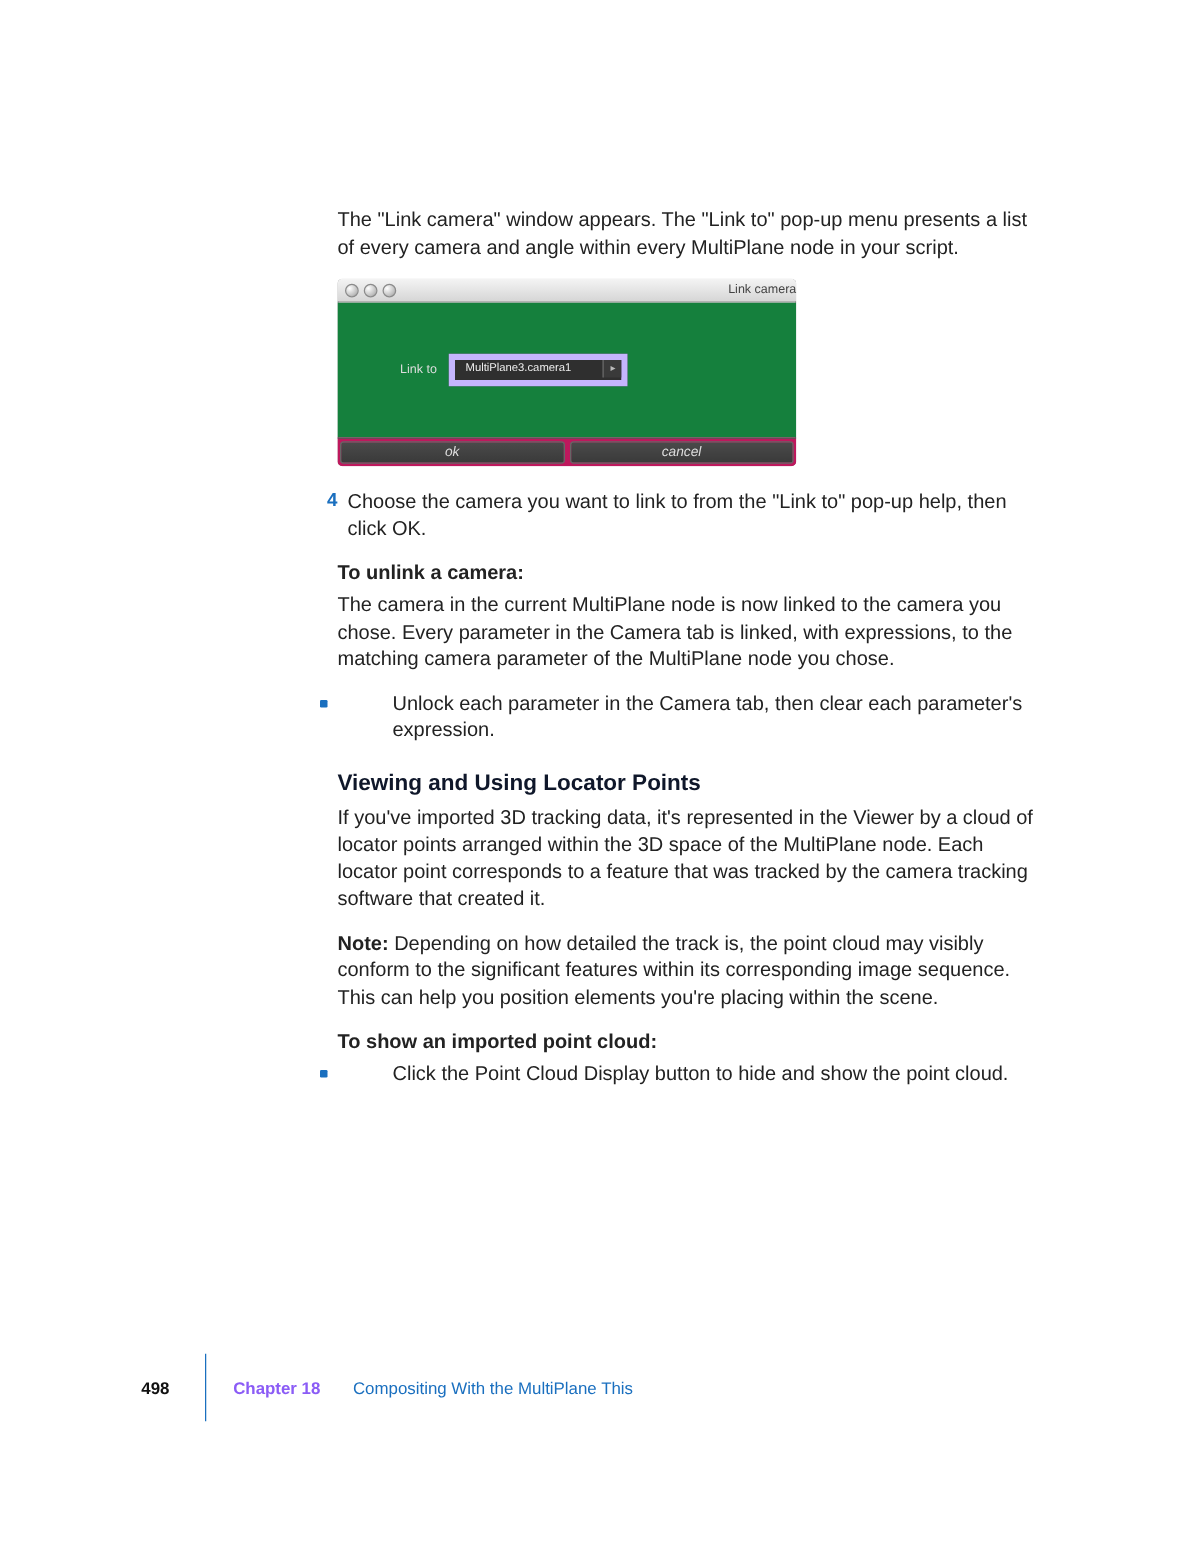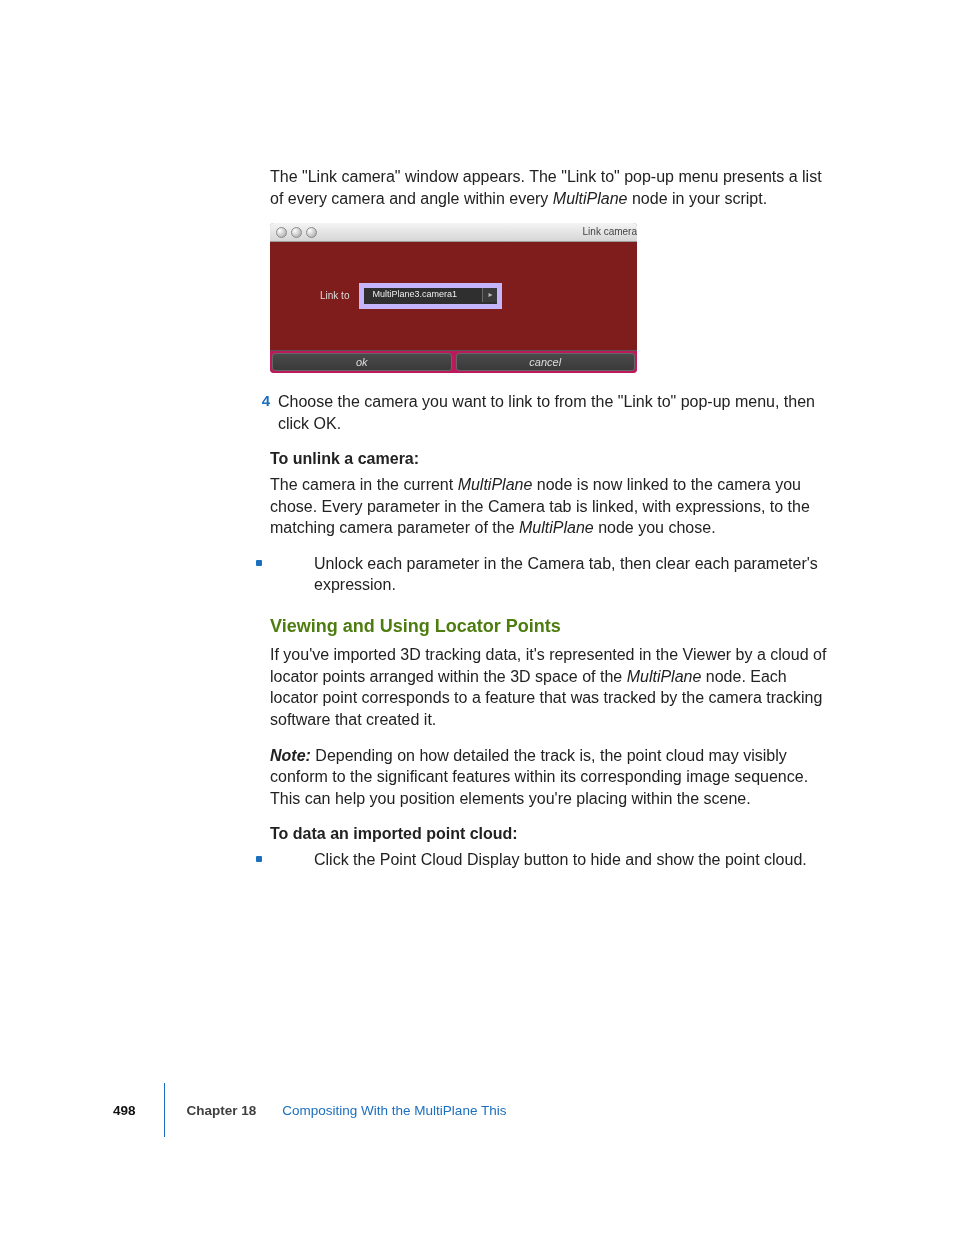--- a/index.html
+++ b/index.html
@@ -20,21 +20,21 @@
   }
   .content {
     position: absolute;
     left: 270px;
     top: 166px;
     width: 560px;
     font-size: 16px;
     line-height: 1.35;
   }
   .para { margin: 0 0 14px 0; }
-  .italic { font-style: italic; }
+  .italic { }
 
   
   .lc-window {
     width: 367px;
     margin: 10px 0 18px 0;
     border-radius: 4px;
     overflow: hidden;
     box-shadow: 0 0 0 1px #8a8a8a inset;
   }
   .lc-titlebar {
@@ -59,21 +59,21 @@
     border: 1px solid #8b8b8b;
   }
   .lc-title {
     position: absolute;
     left: 0; right: 0;
     text-align: right;
     font-size: 10px;
     color: #444;
   }
   .lc-body {
-    background: #7f1d1d;
+    background: #15803d;
     height: 108px;
     display: flex;
     align-items: center;
     padding-left: 50px;
     gap: 10px;
   }
   .lc-label {
     color: #ddd;
     font-size: 10px;
   }
@@ -150,21 +150,21 @@
     background: #1a6fbf;
     margin-top: 7px;
     margin-left: -14px;
     margin-right: 8px;
     flex: 0 0 6px;
     border-radius: 1px;
   }
   .bullet-body { flex: 1; }
 
   .section-head {
-    color: #4d7c0f;
+    color: #0f172a;
     font-weight: 600;
     font-size: 18px;
     margin: 18px 0 6px 0;
   }
 
   
   .footer {
     position: absolute;
     left: 113px;
     top: 1103px;
@@ -179,21 +179,21 @@
   .footer-divider {
     width: 1px;
     height: 54px;
     background: #1a6fbf;
     margin-right: 22px;
     align-self: flex-start;
     margin-top: -20px;
   }
   .footer-chapter-label {
     font-weight: bold;
-    color: #404040;
+    color: #8b5cf6;
     padding-right: 26px;
   }
   .footer-chapter-title {
     color: #1a6fbf;
   }
 </style>
 </head>
 <body>
 
 <div class="page">
@@ -221,21 +221,21 @@
         </div>
       </div>
       <div class="lc-buttons">
         <div class="lc-btn">ok</div>
         <div class="lc-btn">cancel</div>
       </div>
     </div>
 
     <div class="step">
       <div class="step-num">4</div>
-      <div class="step-body">Choose the camera you want to link to from the "Link to" pop-up menu, then click OK.</div>
+      <div class="step-body">Choose the camera you want to link to from the "Link to" pop-up help, then click OK.</div>
     </div>
 
     <p class="para bold" style="margin-bottom:4px">To unlink a camera:</p>
 
     <p class="para">
       <span>The camera in the current </span><span class="italic">MultiPlane</span><span> node is now linked to the camera you chose. Every parameter in the Camera tab is linked, with expressions, to the matching camera parameter of the </span><span class="italic">MultiPlane</span><span> node you chose.</span>
     </p>
     <div class="bullet-item">
       <div class="bullet-mark"></div>
       <div class="bullet-body">Unlock each parameter in the Camera tab, then clear each parameter's expression.</div>
@@ -244,21 +244,21 @@
     <div class="section-head">Viewing and Using Locator Points</div>
 
     <p class="para">
       <span>If you've imported 3D tracking data, it's represented in the Viewer by a cloud of locator points arranged within the 3D space of the </span><span class="italic">MultiPlane</span><span> node. Each locator point corresponds to a feature that was tracked by the camera tracking software that created it.</span>
     </p>
 
     <p class="para">
       <span class="italic bold">Note:</span><span>  Depending on how detailed the track is, the point cloud may visibly conform to the significant features within its corresponding image sequence. This can help you position elements you're placing within the scene.</span>
     </p>
 
-    <p class="para bold" style="margin-bottom:4px">To data an imported point cloud:</p>
+    <p class="para bold" style="margin-bottom:4px">To show an imported point cloud:</p>
     <div class="bullet-item">
       <div class="bullet-mark"></div>
       <div class="bullet-body">Click the Point Cloud Display button to hide and show the point cloud.</div>
     </div>
 
   </div>
 
   <div class="footer">
     <span class="footer-pagenum">498</span>
     <span class="footer-divider"></span>

